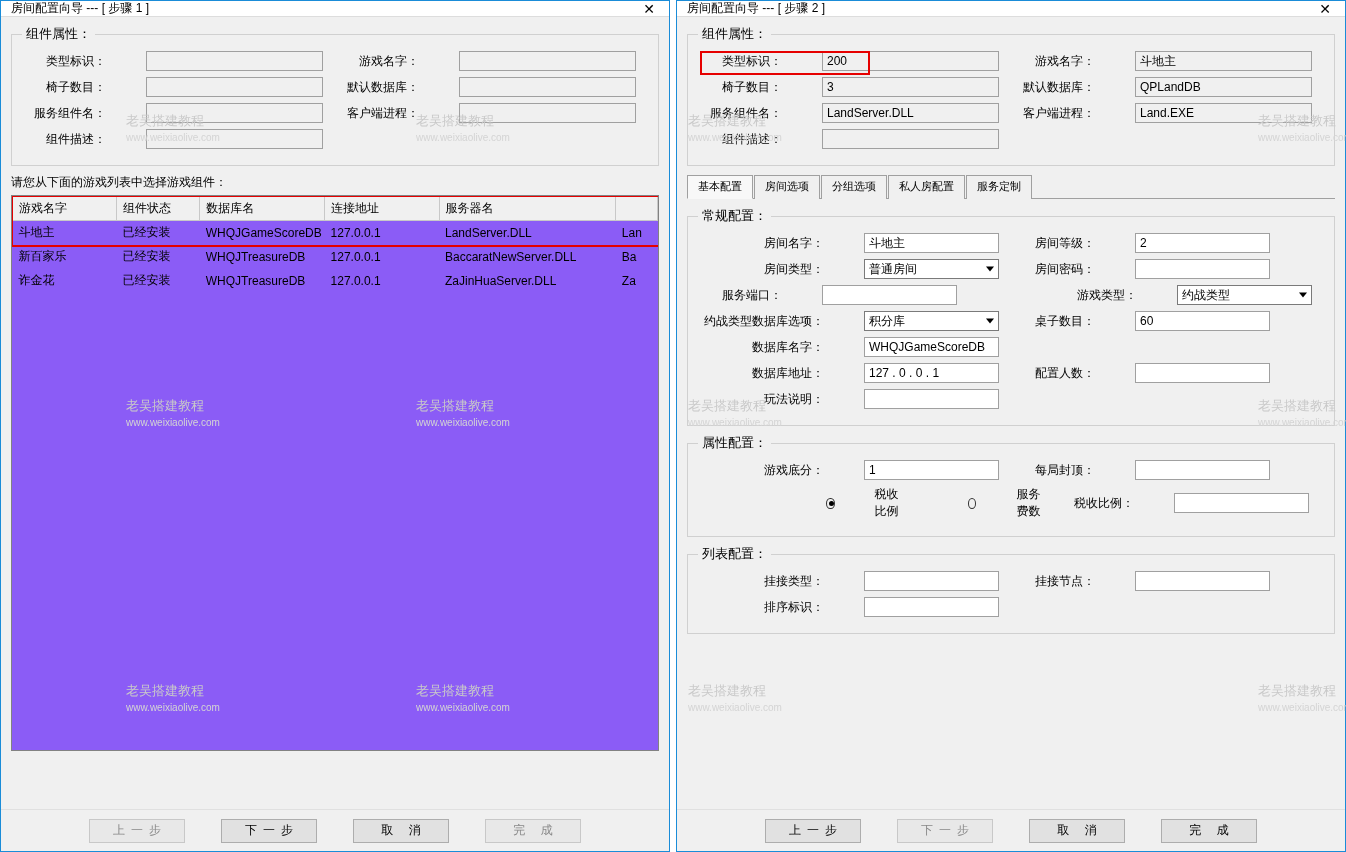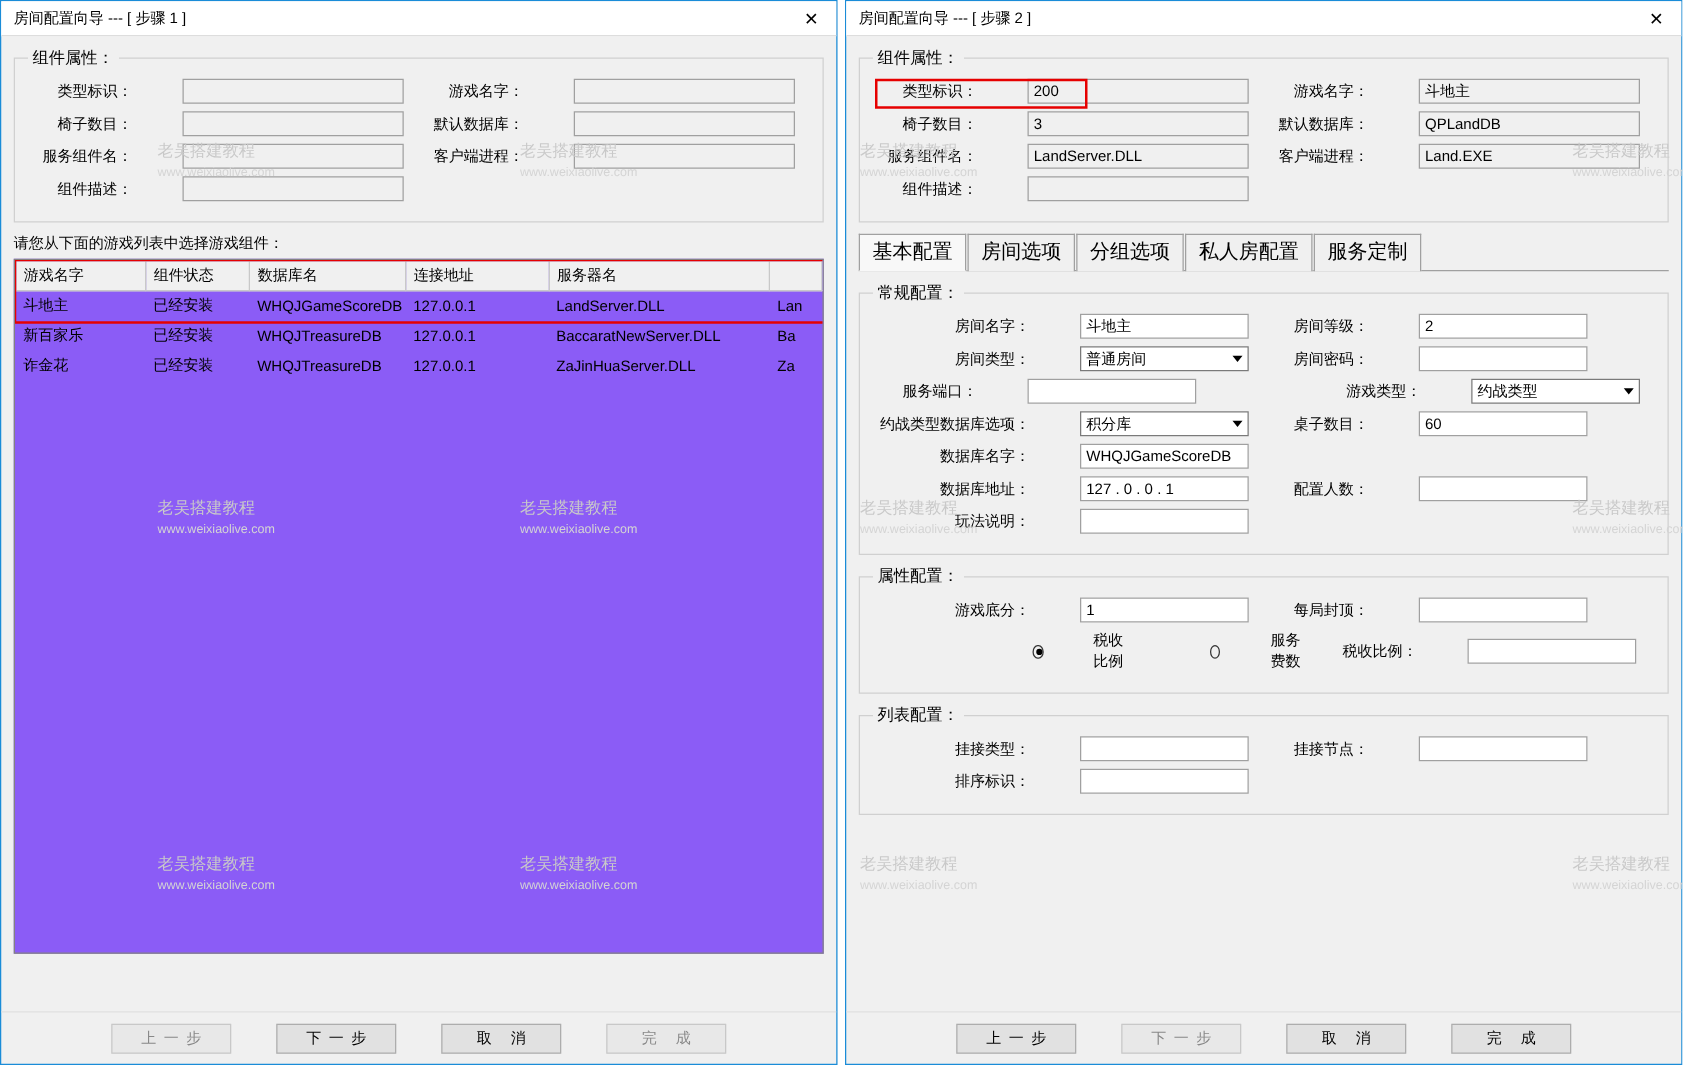--- a/index.html
+++ b/index.html
@@ -16,21 +16,21 @@
   .dialog {
     position: absolute;
     border: 1px solid #1a8cd8;
     background: #f0f0f0;
     display: flex;
     flex-direction: column;
   }
   .dialog.d1 { left: 0px; top: 0px; width: 670px; height: 852px; }
   .dialog.d2 { left: 676px; top: 0px; width: 670px; height: 852px; }
   .titlebar {
-    height: 28px;
+    height: 16px;
     background: #fff;
     display: flex;
     align-items: center;
     padding: 0 6px 0 10px;
     border-bottom: 1px solid #ddd;
   }
   .titlebar .title { flex: 1; font-size: 12px; }
   .close-btn {
     width: 28px; height: 20px;
     display: flex; align-items: center; justify-content: center;
@@ -151,21 +151,21 @@
     margin-bottom: 8px;
   }
   .tab {
     border: 1px solid #a0a0a0;
     border-bottom: none;
     background: #f0f0f0;
     padding: 3px 10px 4px 10px;
     margin-right: 1px;
     position: relative;
     top: 1px;
-    font-size:16px;
+    font-size:11px;
   }
   .tab.active {
     background: #f8f8f8;
     border-bottom: 1px solid #f8f8f8;
   }
   .radio {
     width: 11px; height: 11px; border: 1px solid #333; border-radius: 50%;
     display: inline-block; margin-right: 4px; position: relative; vertical-align: middle;
   }
   .radio.checked::after {

